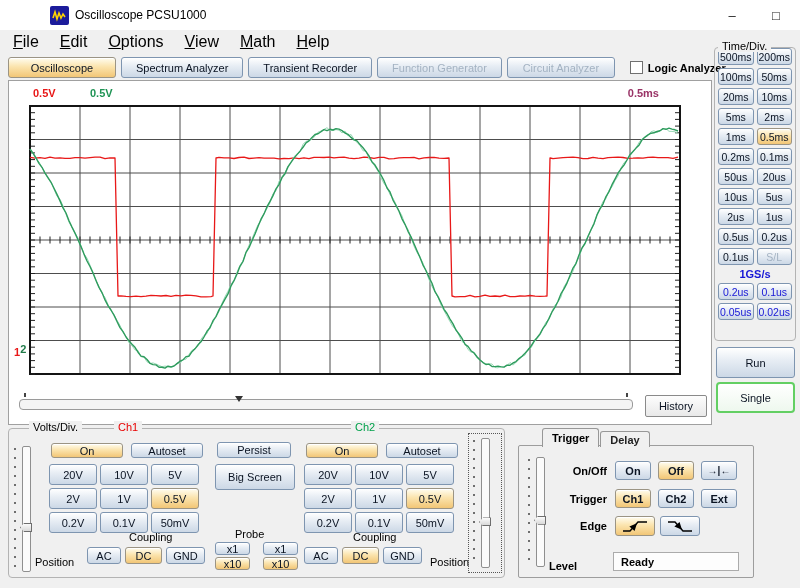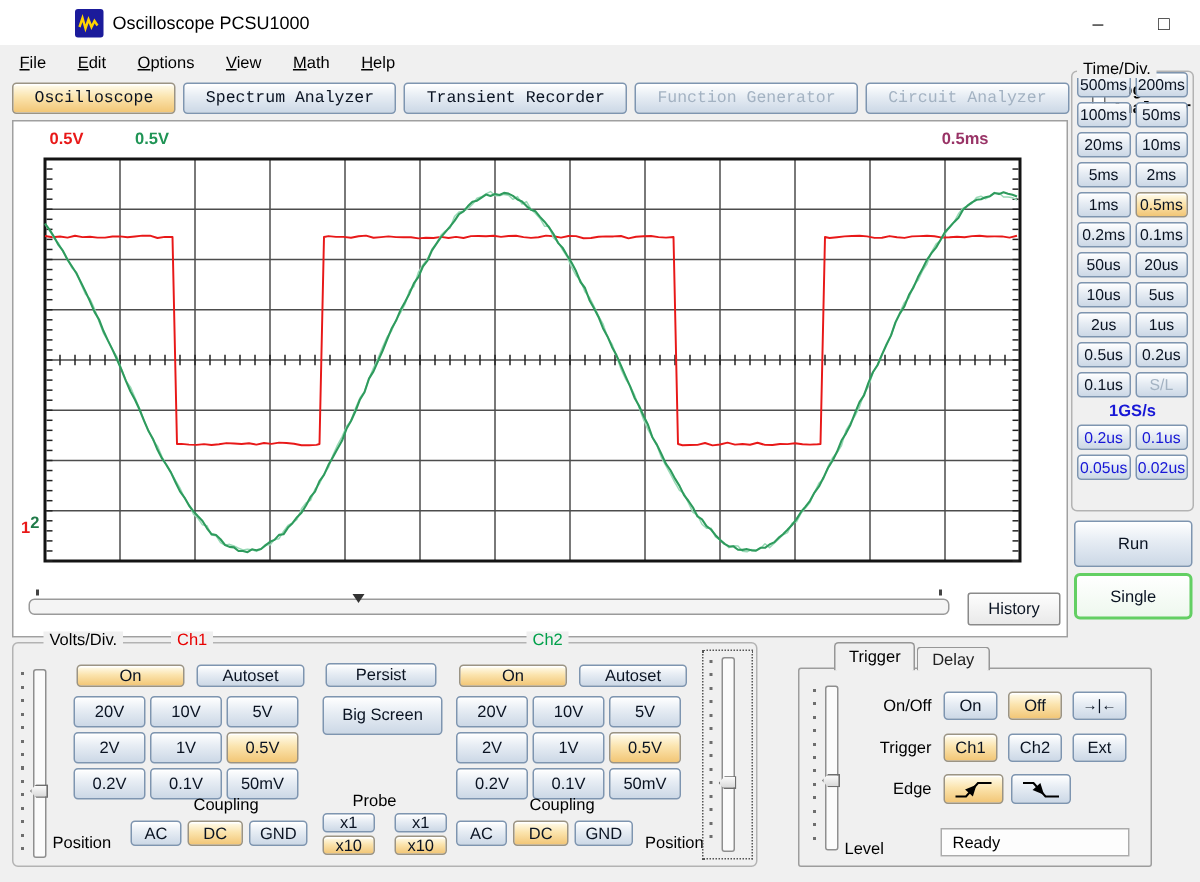--- a/index.html
+++ b/index.html
@@ -11,31 +11,31 @@
             display:flex;align-items:center;padding-left:42px;}
   .appicon{width:19px;height:19px;margin:0 6px 0 8px;background:#1b1b9b;border-radius:2px;
            display:flex;align-items:center;justify-content:center;}
   .wtitle{font-size:12px;}
   .wctrls{position:absolute;right:0;top:0;height:30px;display:flex;}
   .wbtn{width:44px;height:30px;display:flex;align-items:center;justify-content:center;
         font-size:13px;color:#222;}
   
   .menubar{position:absolute;left:0;top:30px;width:800px;height:23px;display:flex;
            align-items:center;padding-left:4px;box-sizing:border-box;}
-  .menu-item{padding:2px 9px;margin-right:3px;font-size:11px;}
+  .menu-item{padding:2px 9px;margin-right:3px;font-size:16px;}
   
   .btn{display:flex;align-items:center;justify-content:center;box-sizing:border-box;
        background:linear-gradient(#ffffff,#e7edf4 42%,#ccd8e6);
        border:1px solid #7e95b0;border-radius:3px;color:#0a1322;cursor:default;
        font-size:11px;box-shadow:inset 0 1px 0 #fff;white-space:nowrap;}
   .btn.active{background:linear-gradient(#fffdf0,#fbe4ae 45%,#f2c676);border-color:#9b9484;}
   .btn.disabled{color:#a3b2c2;}
   .btn.blue{color:#1717d6;}
   
-  .tabrow{position:absolute;left:8px;top:55px;height:25px;display:flex;gap:5px;align-items:flex-start;font-family:Liberation Mono, monospace;}
+  .tabrow{position:absolute;left:8px;top:55px;height:25px;display:flex;gap:5px;align-items:center;}
   .mode-tab{height:21px;padding:0 14px;min-width:108px;}
   .checkwrap{display:flex;align-items:center;margin-left:10px;gap:5px;}
   .checkbox{width:13px;height:13px;background:#fff;border:1px solid #707070;box-sizing:border-box;}
   .checklabel{font-weight:bold;font-size:11px;}
   
   .scope-panel{position:absolute;left:8px;top:80px;width:704px;height:345px;background:#fff;
                border:1px solid #a0a0a0;box-sizing:border-box;}
   .scalelabel{position:absolute;top:6px;font-size:11px;font-weight:bold;}
   .scope-grid{position:absolute;left:19px;top:23px;}
   .zeromarks{position:absolute;left:5px;top:266px;font-size:11px;font-weight:bold;line-height:10px;}
@@ -419,21 +419,21 @@
     </div>
   <span class="plain" style="left:421px;top:127px;">Position</span>
 
   <div class="vslider focused" style="left:463px;top:8px;width:26px;height:132px;">
     <div class="ticks"></div>
     <div class="track"></div>
     <div class="thumb" id="ch2-pos-thumb" style="top: calc(64% - 4px);"></div>
   </div>
 </div>
 
-<div style="position:absolute;left:532px;top:428px;width:236px;height:150px;">
+<div style="position:absolute;left:518px;top:428px;width:236px;height:150px;font-weight:bold;">
   <div class="trigger-tabs" id="trigger-tabs">
       <div class="ttab">Trigger</div>
       <div class="ttab inactive">Delay</div>
     </div>
   <div class="trigger-panel">
 
     <div class="vslider" style="left:8px;top:10px;width:26px;height:112px;">
       <div class="ticks"></div>
       <div class="track"></div>
       <div class="thumb" id="trig-level-thumb" style="top: calc(57% - 4px);"></div>

